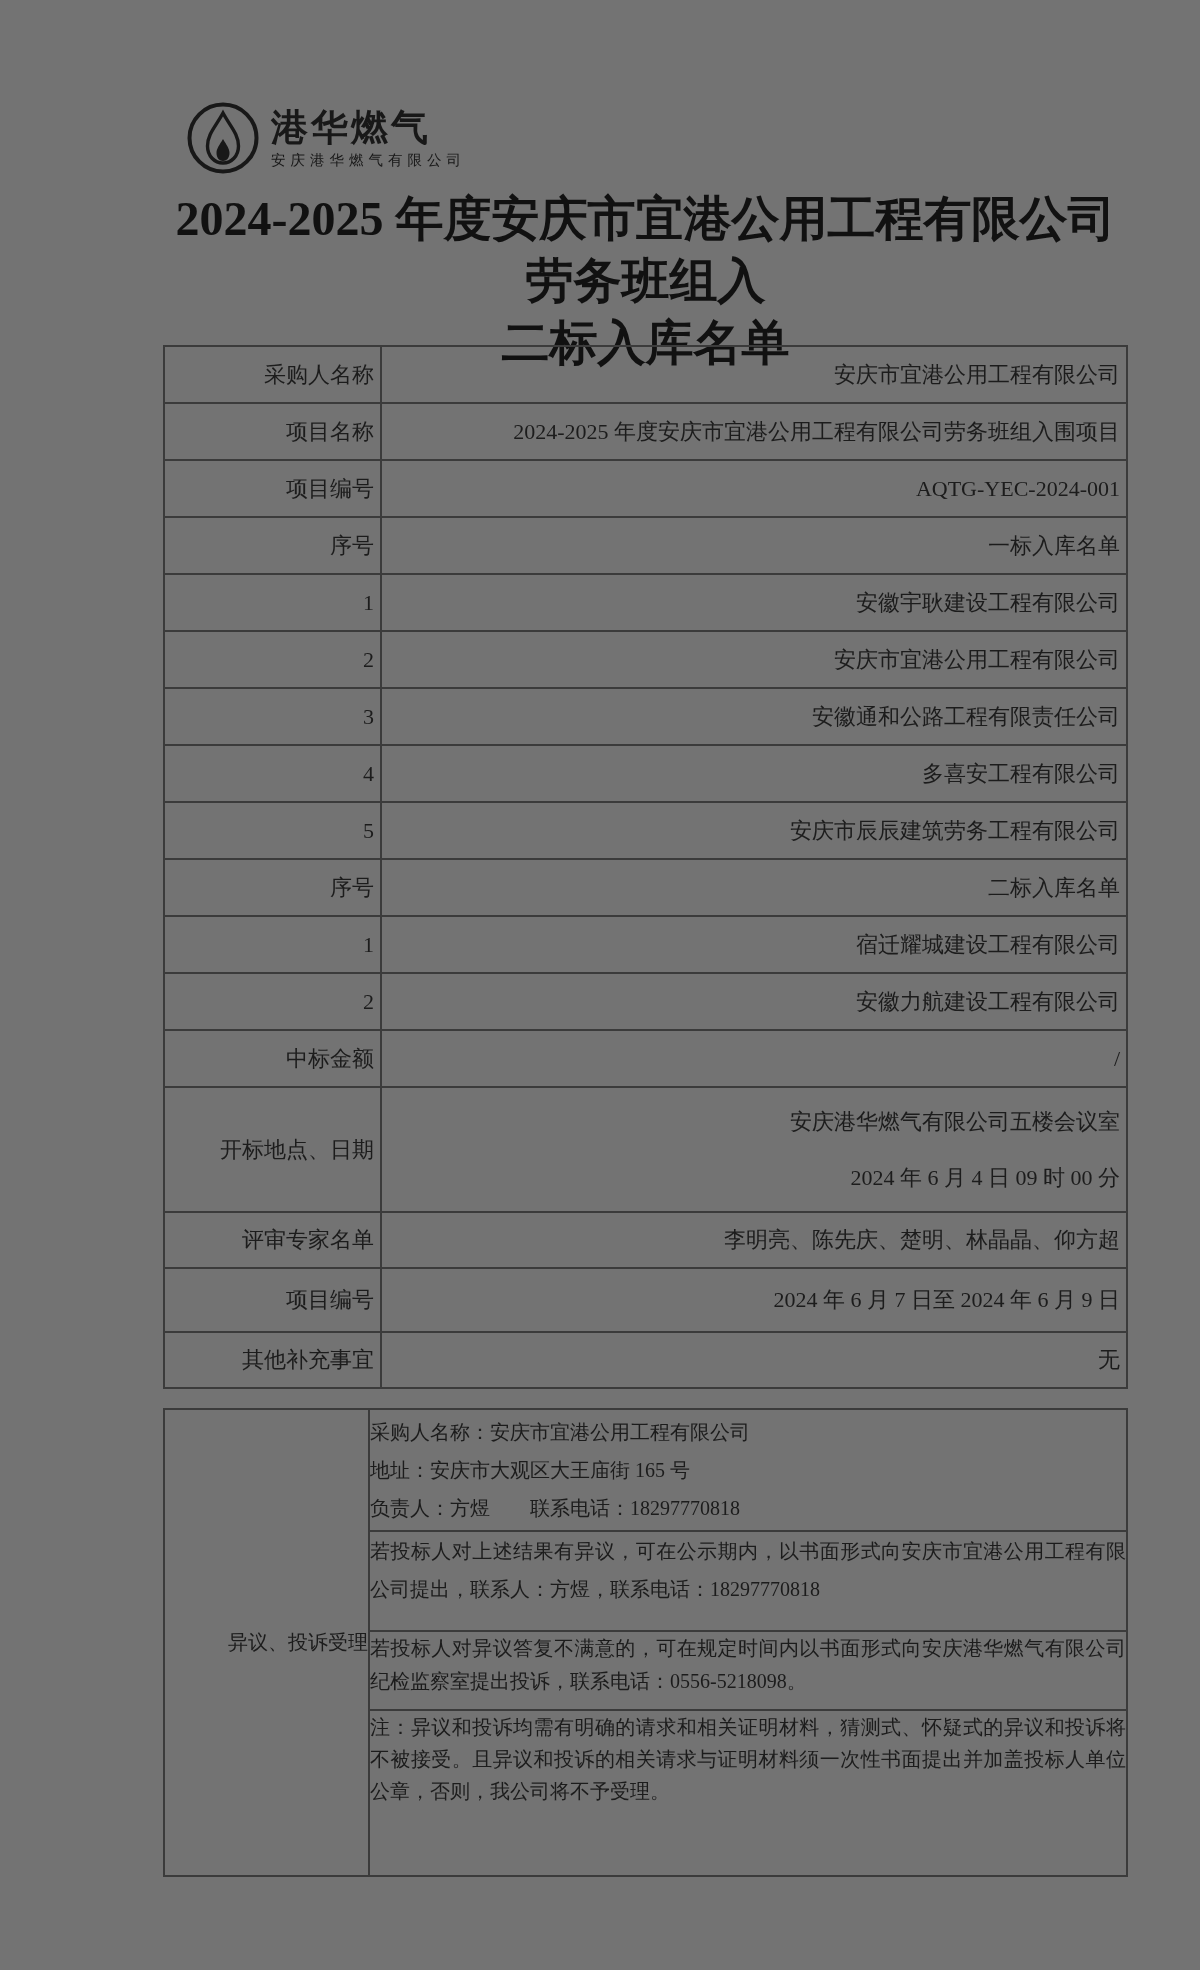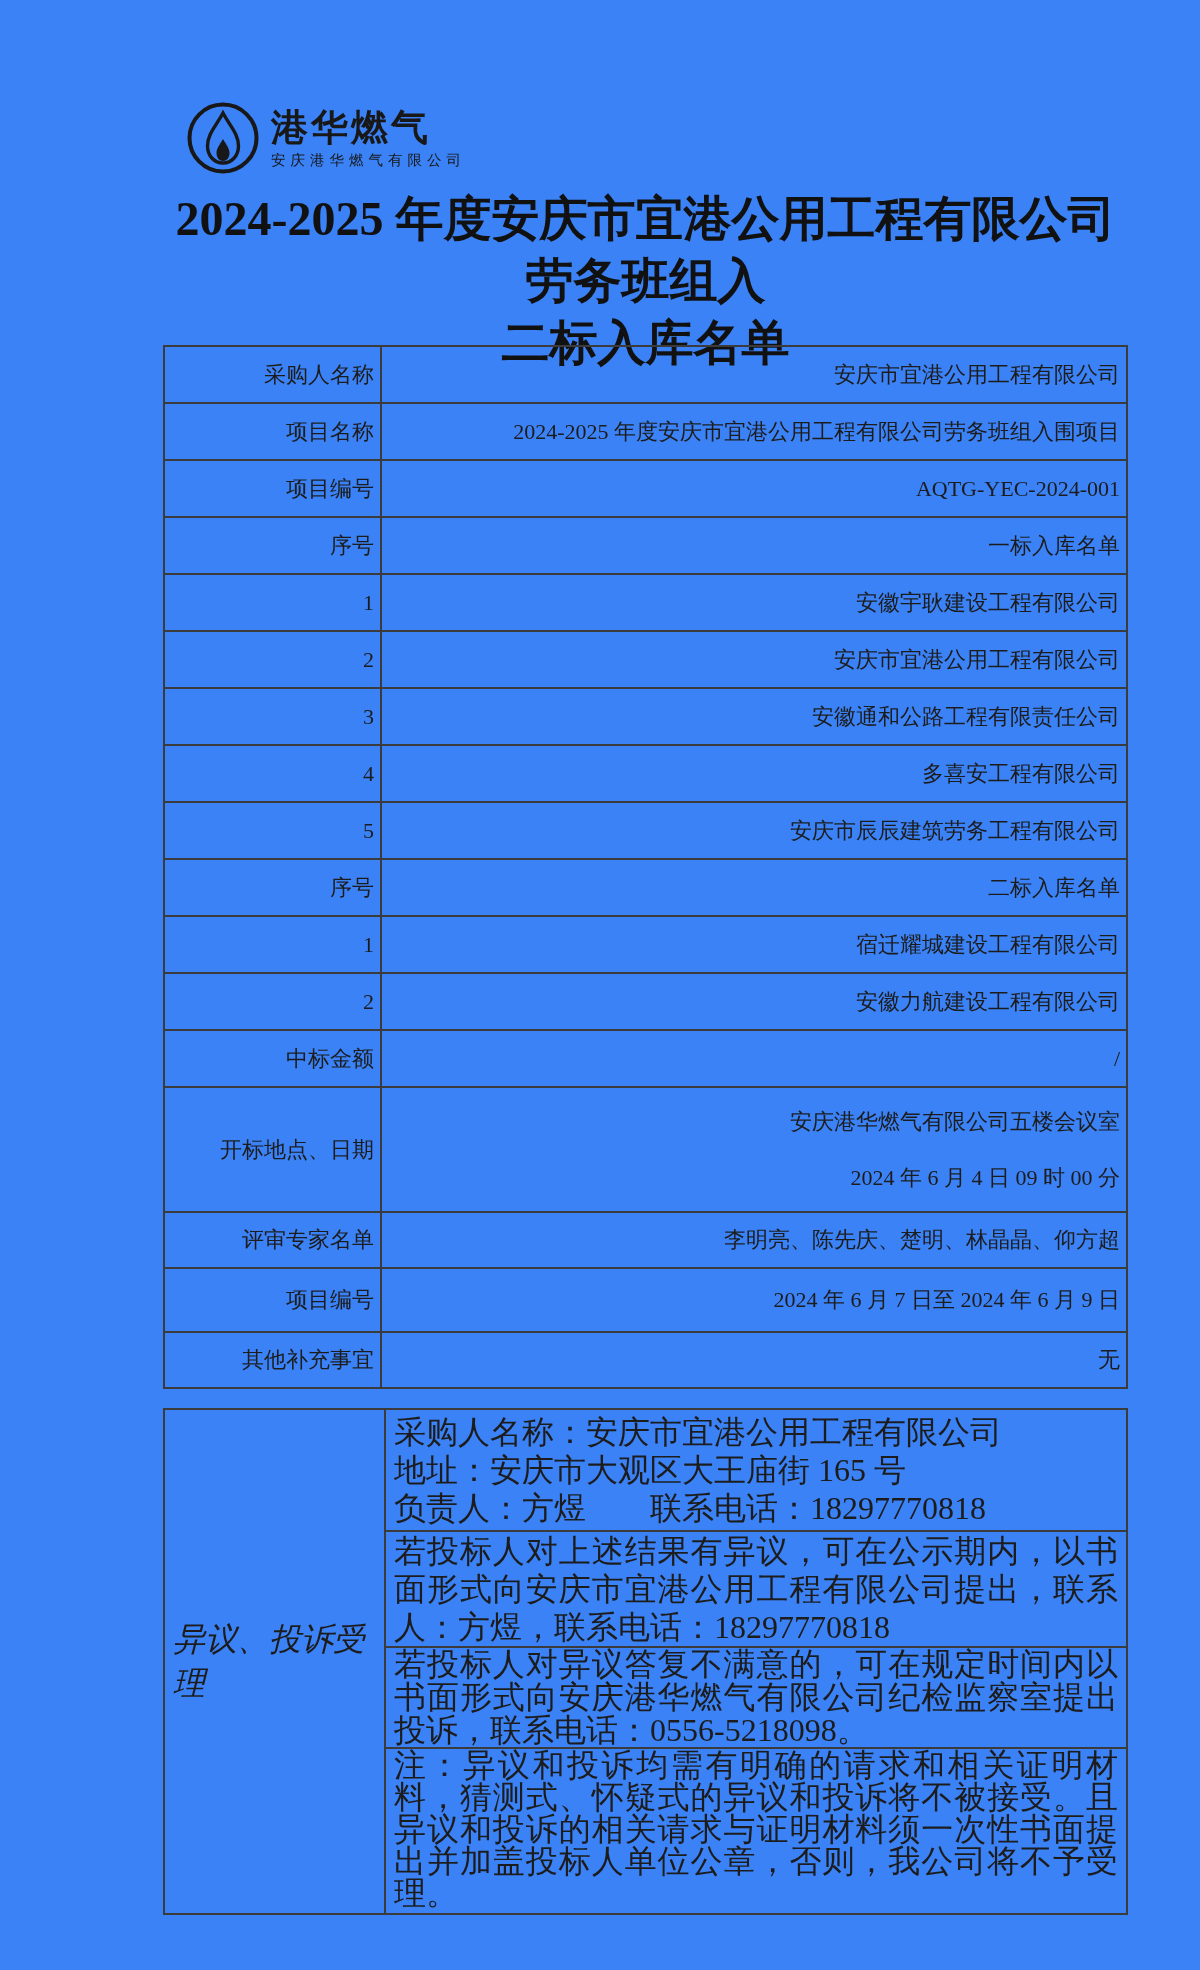--- a/index.html
+++ b/index.html
@@ -1,19 +1,19 @@
 <!DOCTYPE html>
 <html><head>
 <meta charset="utf-8">
 <style>
   html,body{margin:0;padding:0;background:#ffffff;}
   .page{
     position:relative;
     width:1200px;height:1970px;
-    background:#3b82f6;
+    background:#737373;
     font-family:"Liberation Serif","DejaVu Serif",serif;
     color:#1c1c1c;
     overflow:hidden;
   }
   
   .logo{position:absolute;left:185px;top:100px;display:flex;align-items:flex-start;}
   .logo-mark{width:76px;height:76px;flex:0 0 auto;}
   .logo-text{margin-left:10px;padding-top:8px;font-family:"Liberation Sans","DejaVu Sans",sans-serif;}
   .logo-brand{font-size:37px;font-weight:900;letter-spacing:3px;line-height:40px;color:#181818;}
   .logo-sub{margin-top:3px;font-size:14.5px;font-weight:400;letter-spacing:5px;color:#181818;}
@@ -35,24 +35,24 @@
   .r{height:57px;}
   .r-open{height:125px;}
   .r-open .two-line{line-height:56px;}
   .r-exp{height:56px;}
   .r-ann{height:64px;}
   .r-last{height:56px;}
   
   .obj-table{position:absolute;left:163px;top:1408px;width:965px;}
   .obj-table td{
     border:2px solid #3b3b3b;
-    font-size:32px;color:#1c1c1c;
-    padding:0 8px;overflow:hidden;
+    font-size:20px;color:#1c1c1c;
+    padding:0 0;overflow:hidden;
   }
-  .obj-label{width:203px;text-align:left;vertical-align:middle;font-size:22px;font-style:italic;}
+  .obj-label{width:203px;text-align:right;vertical-align:middle;font-size:22px;}
   .obj-a{height:120px;vertical-align:middle;}
   .obj-a .ln{line-height:38px;text-align:left;}
   .obj-b{height:98px;vertical-align:top;padding-top:10px;line-height:38px;text-align:justify;}
   .obj-c{height:77px;vertical-align:top;padding-top:6px;line-height:33px;text-align:justify;}
   .obj-d{height:164px;vertical-align:top;padding-top:10px;line-height:32px;text-align:justify;}
 </style>
 </head>
 <body>
 
 <div class="page">

